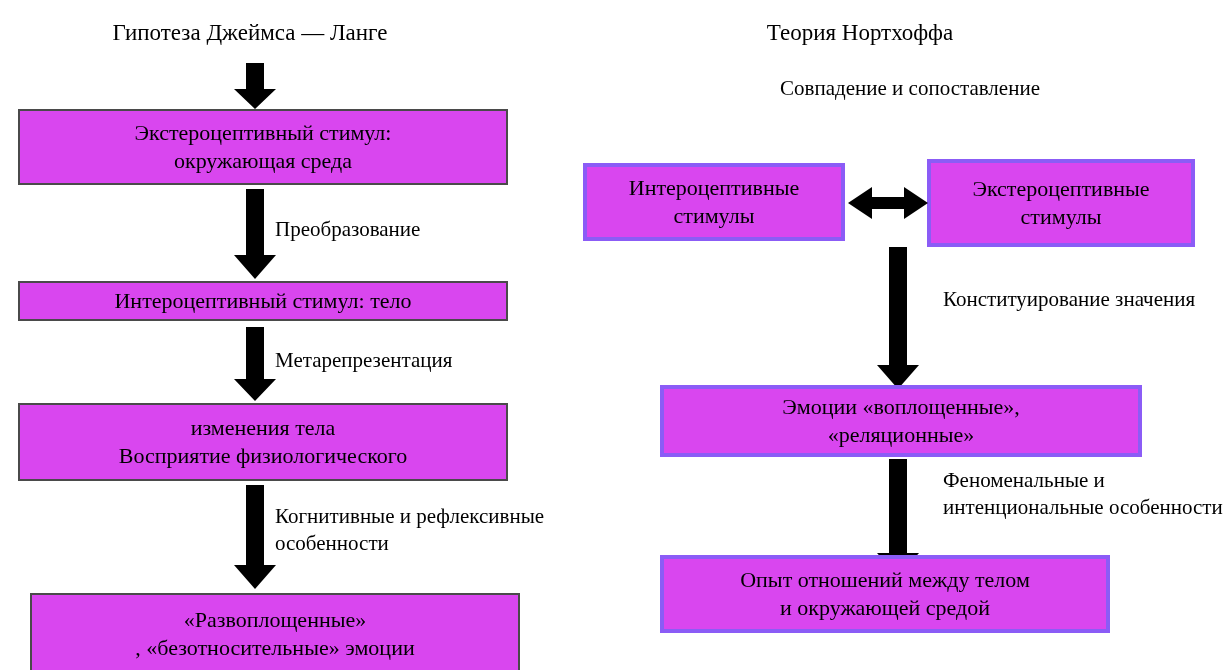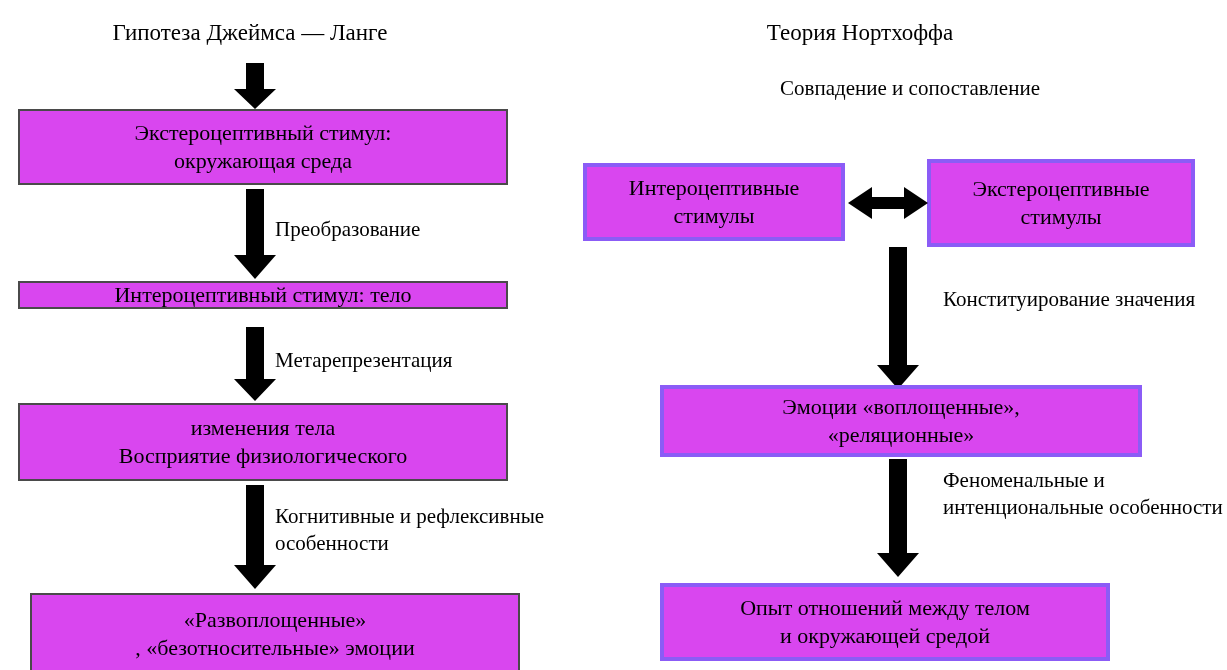--- a/index.html
+++ b/index.html
@@ -80,21 +80,21 @@
     </div>
   </div>
 
   <svg class="arrow-v" style="left:225px; top:178px;" width="60" height="90">
     <polygon points="21,0 39,0 39,66 51,66 30,90 9,66 21,66" fill="#000000"></polygon>
   </svg>
   <div class="label" style="left:275px; top:205px; width:280px;">
     <span>Преобразование</span>
   </div>
 
-  <div class="box" style="left:18px; top:270px; width:490px; height:28px;">
+  <div class="box" style="left:18px; top:270px; width:490px; height:40px;">
     <span>Интероцептивный стимул: тело</span>
   </div>
 
   <svg class="arrow-v" style="left:225px; top:316px;" width="60" height="74">
     <polygon points="21,0 39,0 39,52 51,52 30,74 9,52 21,52" fill="#000000"></polygon>
   </svg>
   <div class="label" style="left:275px; top:336px; width:300px;">
     <span>Метарепрезентация</span>
   </div>
 
@@ -162,20 +162,20 @@
 
   <svg class="arrow-v" style="left:868px; top:448px;" width="60" height="118">
     <polygon points="21,0 39,0 39,94 51,94 30,118 9,94 21,94" fill="#000000"></polygon>
   </svg>
   <div class="label" style="left:943px; top:456px; width:280px;">
     <span>Феноменальные</span>
     <span>и интенциональные</span>
     <span>особенности</span>
   </div>
 
-  <div class="box thin txt2" style="left:660px; top:572px; width:450px; height:78px;">
+  <div class="box thin txt2" style="left:660px; top:544px; width:450px; height:78px;">
     <div>
       <span>Опыт отношений между телом</span>
       <span>и окружающей средой</span>
     </div>
   </div>
 
 </div>
 
 </body></html>

